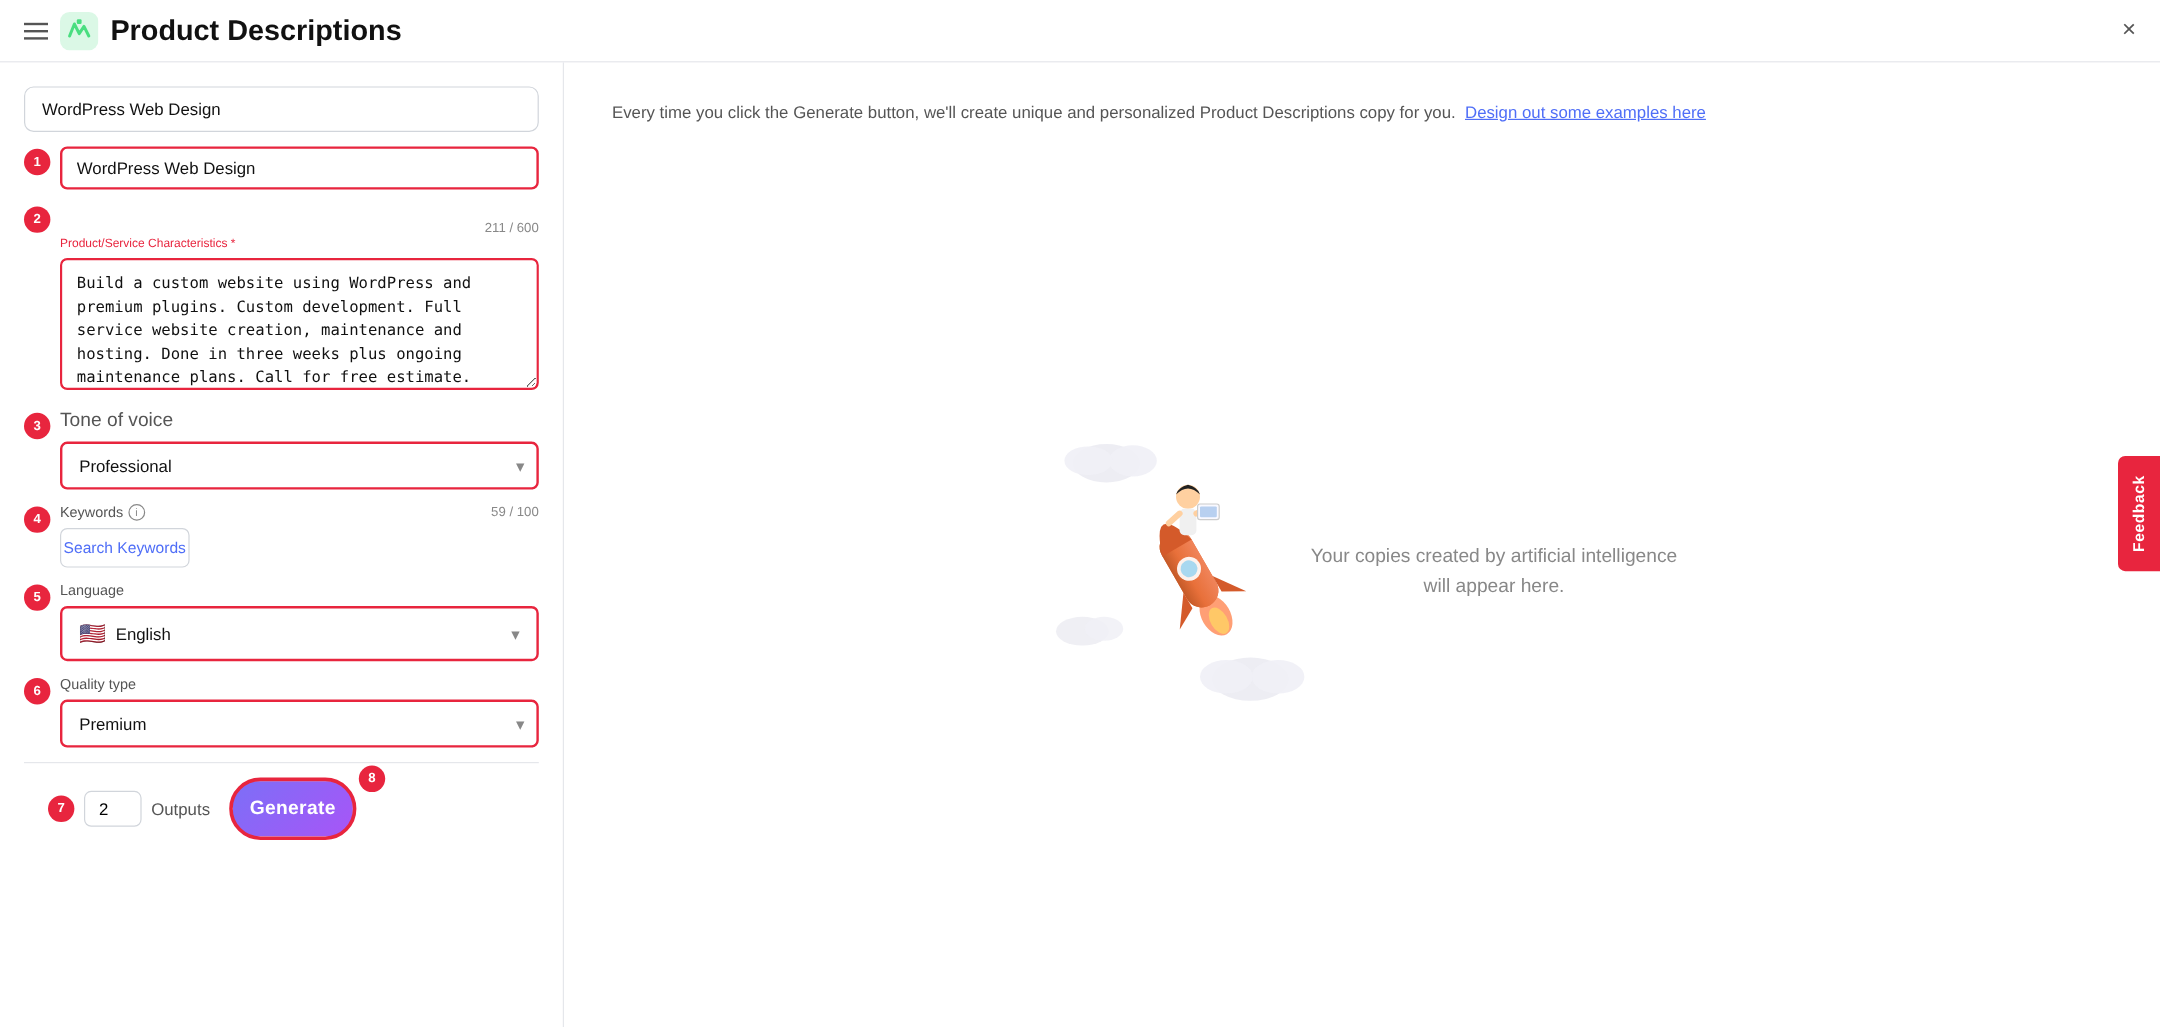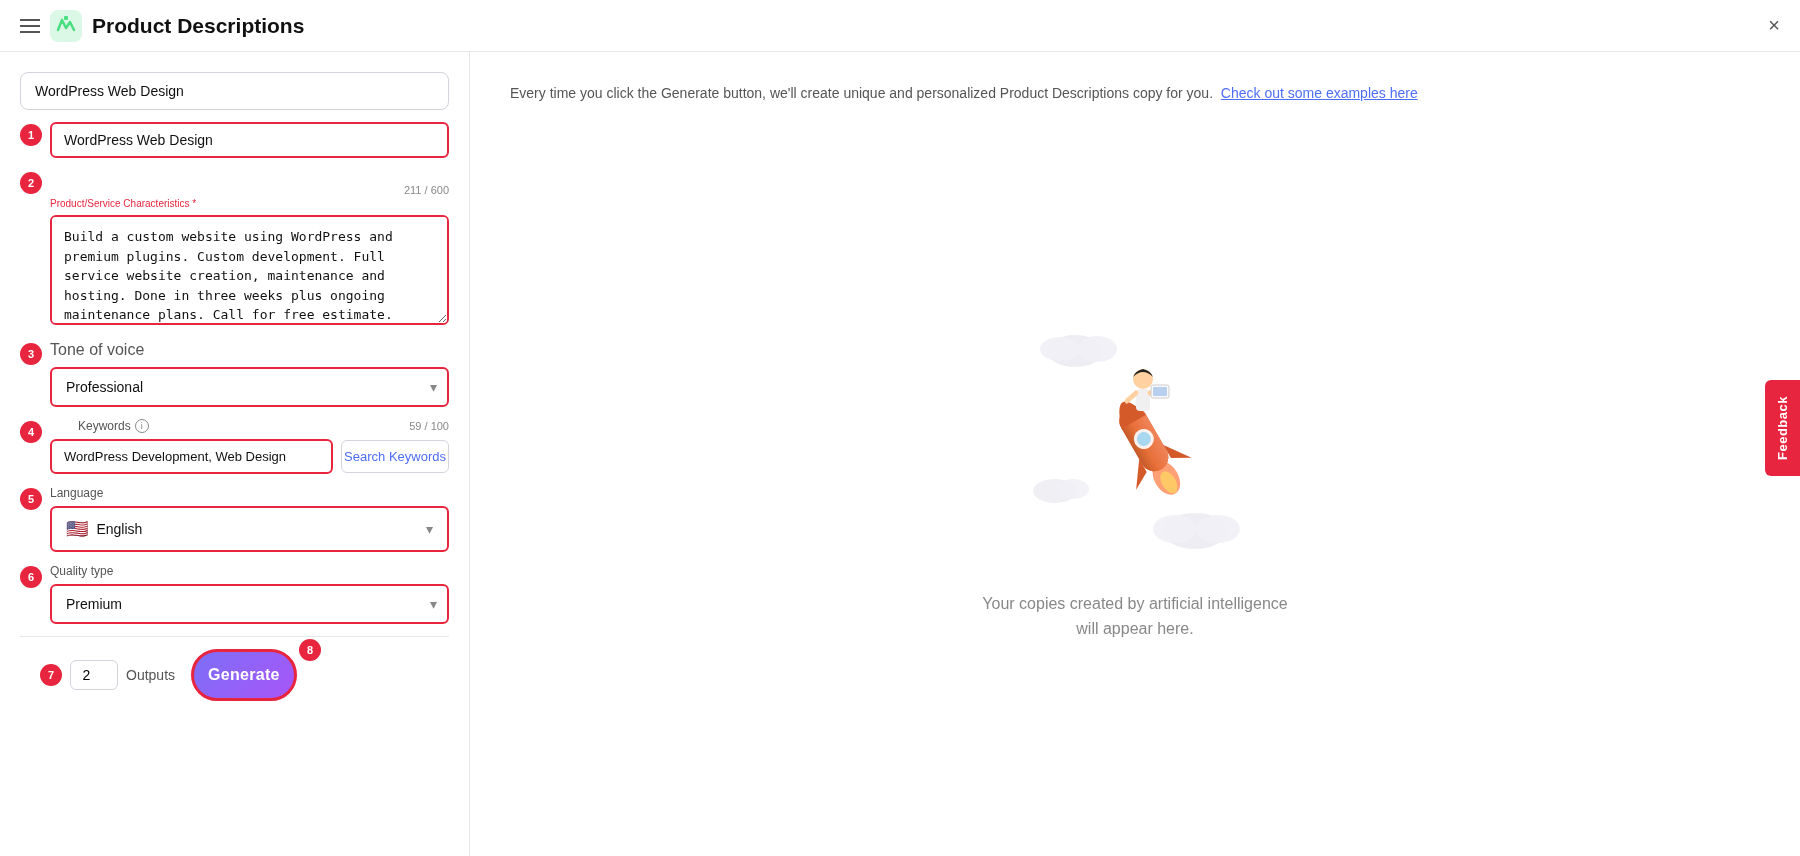--- a/index.html
+++ b/index.html
@@ -5,21 +5,21 @@
     * { box-sizing: border-box; margin: 0; padding: 0; }
     body { font-family: -apple-system, BlinkMacSystemFont, 'Segoe UI', sans-serif; background: #fff; width: 1800px; height: 856px; overflow: hidden; }
 
     
     .header {
       display: flex; align-items: center; justify-content: space-between;
       padding: 8px 20px; border-bottom: 1px solid #e5e7eb; height: 52px;
     }
     .header-left { display: flex; align-items: center; gap: 10px; }
     .header-icon { width: 32px; height: 32px; }
-    .header-title { font-size: 21px; font-weight: 600; color: #111; }
+    .header-title { font-size: 24px; font-weight: 600; color: #111; }
     .hamburger { cursor: pointer; display: flex; flex-direction: column; gap: 4px; }
     .hamburger span { display: block; width: 20px; height: 2px; background: #555; }
     .close-btn { font-size: 20px; color: #555; cursor: pointer; background: none; border: none; }
 
     
     .main-container { display: flex; height: calc(856px - 52px); }
 
     
     .left-panel {
       width: 470px; min-width: 470px; border-right: 1px solid #e5e7eb;
@@ -78,21 +78,20 @@
     }
     .select-field.highlighted-input { border: 2px solid #e8253e; }
     .select-chevron {
       position: absolute; right: 12px; top: 50%; transform: translateY(-50%);
       pointer-events: none; color: #888; font-size: 14px;
     }
 
     .keywords-label-row {
       display: flex; justify-content: space-between; align-items: center;
       margin-bottom: 6px;
-      margin-left: 28px;
     }
     .keywords-label { font-size: 12px; color: #555; display: flex; align-items: center; gap: 4px; }
     .info-icon { width: 14px; height: 14px; border-radius: 50%; border: 1px solid #888; display: inline-flex; align-items: center; justify-content: center; font-size: 9px; color: #888; cursor: pointer; }
 
     .keywords-input-row { display: flex; align-items: center; gap: 8px; }
     .keywords-input {
       flex: 1; padding: 8px 12px; border: 1px solid #d1d5db;
       border-radius: 6px; font-size: 13px; color: #111; outline: none;
     }
     .keywords-input.highlighted-input { border: 2px solid #e8253e; }
@@ -136,21 +135,21 @@
       border: 3px solid #e8253e;
     }
 
     
     .right-panel { flex: 1; padding: 30px 40px; overflow-y: auto; }
 
     .intro-text { font-size: 14px; color: #555; line-height: 1.6; margin-bottom: 40px; }
     .intro-text a { color: #4f6ef7; text-decoration: underline; cursor: pointer; }
 
     .illustration-area {
-      display: flex; flex-direction: column; align-items: center;
+      display: flex; flex-direction: row; align-items: center;
       justify-content: center; height: calc(100% - 100px);
     }
 
     
     .rocket-svg { width: 220px; height: 280px; }
 
     .empty-state-text {
       text-align: center; font-size: 16px; color: #888; line-height: 1.6;
       margin-top: 20px;
     }
@@ -247,21 +246,20 @@
       <div class="step-badge">4</div>
       <div class="step-content">
         <div class="keywords-label-row">
           <span class="keywords-label">
             <span>Keywords</span>
             <span class="info-icon">i</span>
           </span>
           <span class="char-count">59 / 100</span>
         </div>
         <div class="keywords-input-row">
-          <input class="keywords-input highlighted-input" type="text" value="WordPress Development, Web Design" style="">
           <button class="search-keywords-btn">Search Keywords</button>
         </div>
       </div>
     </div>
 
     
     <div class="step-row">
       <div class="step-badge">5</div>
       <div class="step-content">
         <div class="language-label">Language</div>
@@ -302,21 +300,21 @@
         <button class="generate-btn">Generate</button>
       </div>
     </div>
 
   </div>
 
   <div class="right-panel">
 
     <p class="intro-text">
       <span>Every time you click the Generate button, we'll create unique and personalized Product Descriptions copy for you.</span>
-      &nbsp;<a href="#">Check out some examples here</a>
+      &nbsp;<a href="#">Design out some examples here</a>
     </p>
 
     <div class="illustration-area">
 
       <svg class="rocket-svg" viewBox="0 0 220 280" xmlns="http://www.w3.org/2000/svg">
 
         <ellipse cx="50" cy="60" rx="28" ry="16" fill="#e8e8f0" opacity="0.8"></ellipse>
         <ellipse cx="72" cy="58" rx="20" ry="13" fill="#f0f0f6" opacity="0.9"></ellipse>
         <ellipse cx="35" cy="58" rx="20" ry="12" fill="#f0f0f6" opacity="0.9"></ellipse>
 

